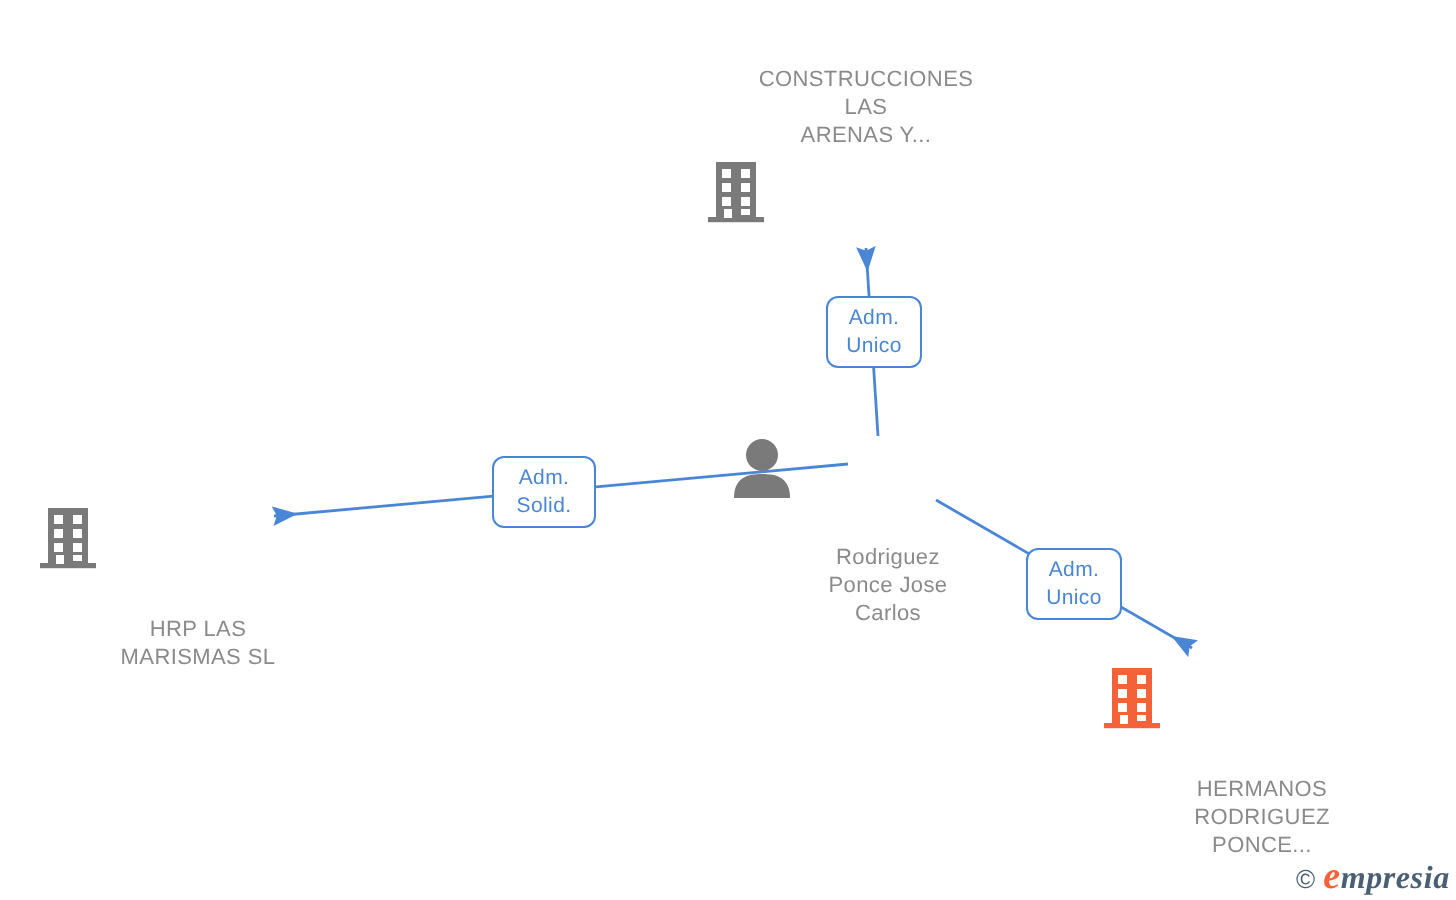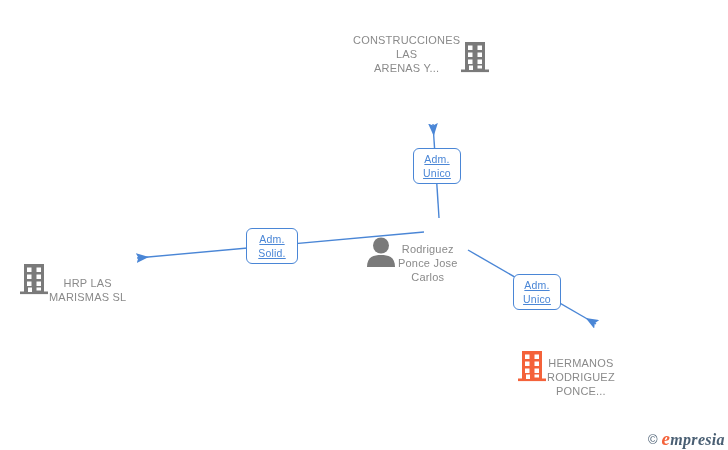--- a/index.html
+++ b/index.html
@@ -23,21 +23,21 @@
   .edge-svg {
     position: absolute;
     left: 0; top: 0;
     width: 728px;
     height: 450px;
     pointer-events: none;
   }
   .node {
     position: absolute;
     display: flex;
-    align-items: center;
+    flex-direction: column;
     width: 160px;
     margin-left: -80px;
   }
   .node-icon {
     display: block;
     line-height: 0;
   }
   .node-label {
     margin-top: 23px;
     font-size: 11px;
@@ -59,21 +59,20 @@
     border-radius: 6px;
     background: #ffffff;
     color: #4a86d6;
     font-size: 10.5px;
     line-height: 14px;
     text-align: center;
     padding: 3px 6px;
     white-space: pre-line;
     font-family: "Liberation Sans", sans-serif;
     letter-spacing: 0.2px;
-    text-decoration: underline;
   }
   .watermark {
     position: absolute;
     display: flex;
     align-items: center;
     gap: 4px;
     font-size: 16px;
     color: #4a5f73;
     font-family: "Liberation Serif", serif;
   }
@@ -157,21 +156,21 @@
         <rect x="8" y="18.5" width="4.5" height="4.5" fill="#ffffff"></rect>
         <rect x="17.5" y="18.5" width="4.5" height="4.5" fill="#ffffff"></rect>
         <rect x="9" y="24.5" width="4" height="4.5" fill="#ffffff"></rect>
         <rect x="17.5" y="24.5" width="4.5" height="3" fill="#ffffff"></rect>
       </svg>
     </span>
     <div class="node-label">HRP LAS
 MARISMAS SL</div>
   </div>
 
-  <div class="node" style="left:597px; top:333px;">
+  <div class="node" style="left:631px; top:333px;">
     <span class="node-icon">
       <svg width="30" height="32" viewBox="0 0 30 32">
         <rect x="5" y="1" width="20" height="28" fill="#f4623a"></rect>
         <rect x="1" y="28.5" width="28" height="2.6" fill="#f4623a"></rect>
         <rect x="8" y="4.5" width="4.5" height="4.5" fill="#ffffff"></rect>
         <rect x="17.5" y="4.5" width="4.5" height="4.5" fill="#ffffff"></rect>
         <rect x="8" y="11.5" width="4.5" height="4.5" fill="#ffffff"></rect>
         <rect x="17.5" y="11.5" width="4.5" height="4.5" fill="#ffffff"></rect>
         <rect x="8" y="18.5" width="4.5" height="4.5" fill="#ffffff"></rect>
         <rect x="17.5" y="18.5" width="4.5" height="4.5" fill="#ffffff"></rect>

